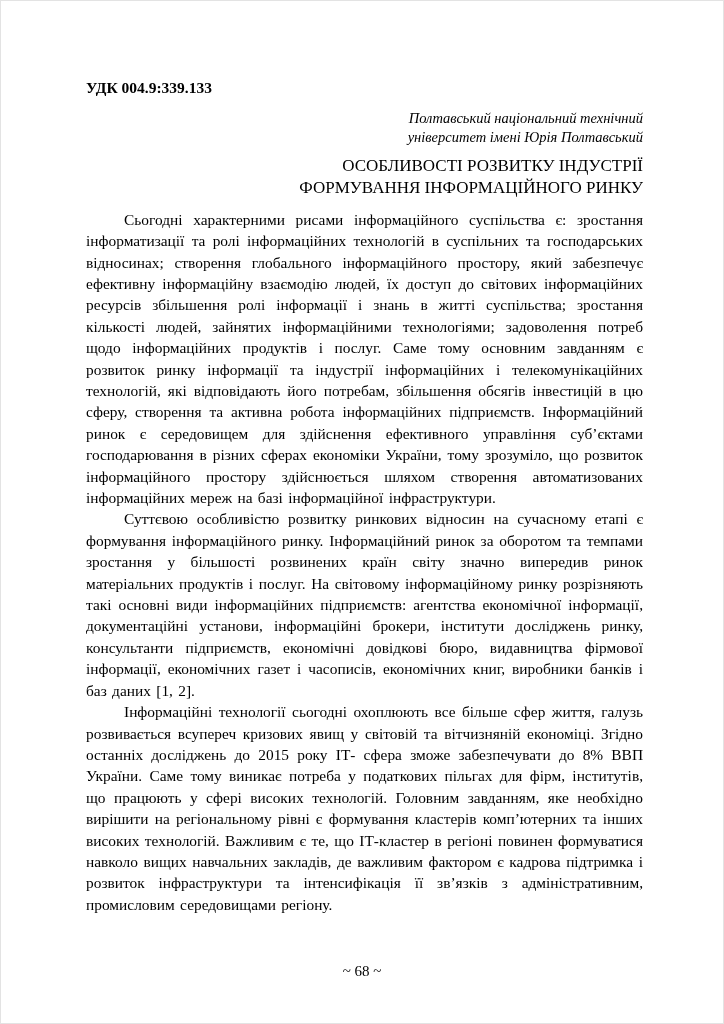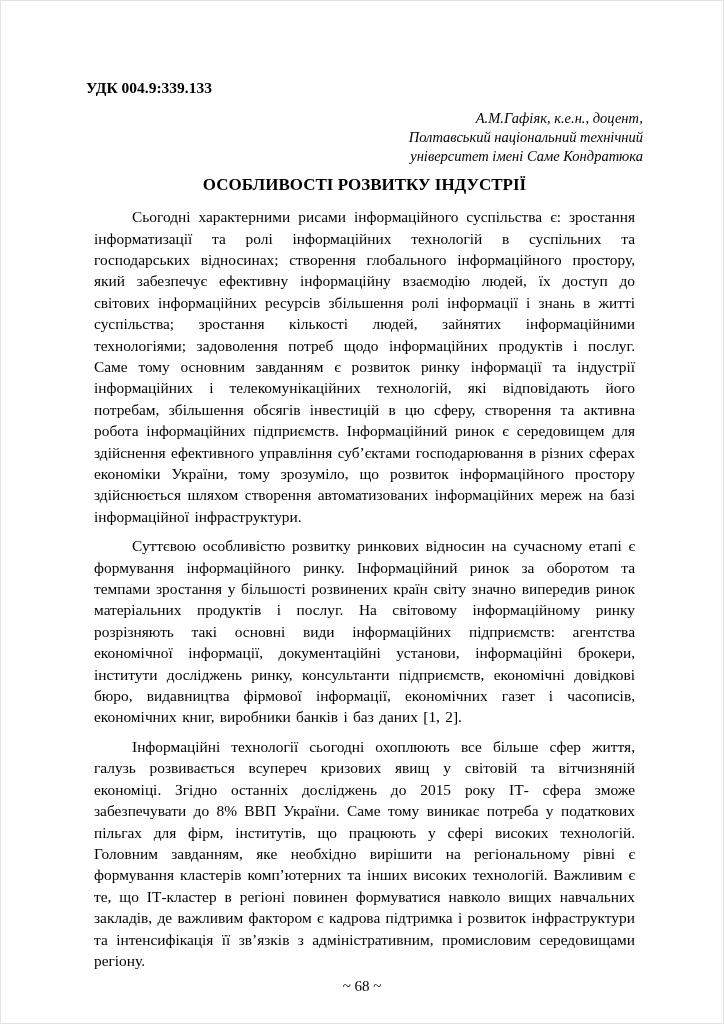--- a/index.html
+++ b/index.html
@@ -30,59 +30,59 @@
     margin: 0 0 12px 0;
   }
   .author {
     text-align: right;
     font-style: italic;
     font-size: 14.5px;
     line-height: 1.32;
     margin: 0 0 8px 0;
   }
   .title {
-    text-align: center;
-    font-weight: bold;
+    text-align: right;
+    font-weight: normal;
     font-size: 17px;
     line-height: 1.28;
     margin: 4px 0 10px 0;
   }
   .body p {
-    margin: 8px;
+    margin: 0;
     text-align: justify;
     text-indent: 38px;
     font-size: 15.4px;
     line-height: 1.39;
     word-spacing: 1.5px;
   }
   .pagenum {
     position: absolute;
     left: 0;
     right: 0;
-    bottom: 28px;
+    bottom: 43px;
     text-align: center;
     font-size: 15px;
   }
 </style>
 </head>
 <body>
 
 <div class="page">
   <div class="content">
 
     <div class="udc">УДК 004.9:339.133</div>
 
     <div class="author">
-      <div>А.М.Гафіяк, к.е.н., доцент,</div>
       <div>Полтавський національний технічний</div>
-      <div>університет імені Саме Кондратюка</div>
+      <div>університет імені Юрія Полтавський</div>
     </div>
 
     <div class="title">
       <div>ОСОБЛИВОСТІ РОЗВИТКУ ІНДУСТРІЇ</div>
+      <div>ФОРМУВАННЯ ІНФОРМАЦІЙНОГО РИНКУ</div>
     </div>
 
     <div class="body">
       <p>Сьогодні характерними рисами інформаційного суспільства є: зростання інформатизації та ролі інформаційних технологій в суспільних та господарських відносинах; створення глобального інформаційного простору, який забезпечує ефективну інформаційну взаємодію людей, їх доступ до світових інформаційних ресурсів збільшення ролі інформації і знань в житті суспільства; зростання кількості людей, зайнятих інформаційними технологіями; задоволення потреб щодо інформаційних продуктів і послуг. Саме тому основним завданням є розвиток ринку інформації та індустрії інформаційних і телекомунікаційних технологій, які відповідають його потребам, збільшення обсягів інвестицій в цю сферу, створення та активна робота інформаційних підприємств. Інформаційний ринок є середовищем для здійснення ефективного управління суб’єктами господарювання в різних сферах економіки України, тому зрозуміло, що розвиток інформаційного простору здійснюється шляхом створення автоматизованих інформаційних мереж на базі інформаційної інфраструктури.</p>
       <p>Суттєвою особливістю розвитку ринкових відносин на сучасному етапі є формування інформаційного ринку. Інформаційний ринок за оборотом та темпами зростання у більшості розвинених країн світу значно випередив ринок матеріальних продуктів і послуг. На світовому інформаційному ринку розрізняють такі основні види інформаційних підприємств: агентства економічної інформації, документаційні установи, інформаційні брокери, інститути досліджень ринку, консультанти підприємств, економічні довідкові бюро, видавництва фірмової інформації, економічних газет і часописів, економічних книг, виробники банків і баз даних [1, 2].</p>
       <p>Інформаційні технології сьогодні охоплюють все більше сфер життя, галузь розвивається всупереч кризових явищ у світовій та вітчизняній економіці. Згідно останніх досліджень до 2015 року ІТ- сфера зможе забезпечувати до 8% ВВП України. Саме тому виникає потреба у податкових пільгах для фірм, інститутів, що працюють у сфері високих технологій. Головним завданням, яке необхідно вирішити на регіональному рівні є формування кластерів комп’ютерних та інших високих технологій. Важливим є те, що ІТ-кластер в регіоні повинен формуватися навколо вищих навчальних закладів, де важливим фактором є кадрова підтримка і розвиток інфраструктури та інтенсифікація її зв’язків з адміністративним, промисловим середовищами регіону.</p>
     </div>
 
   </div>
 

